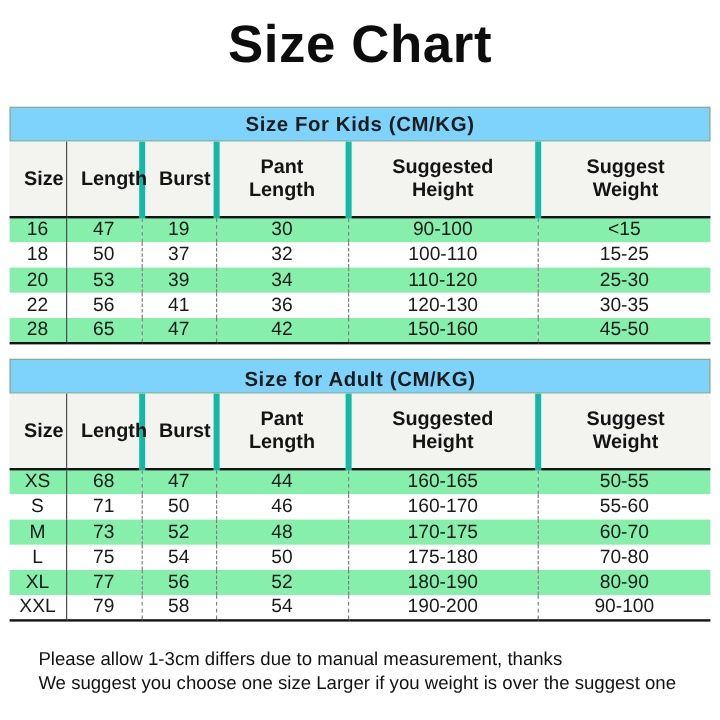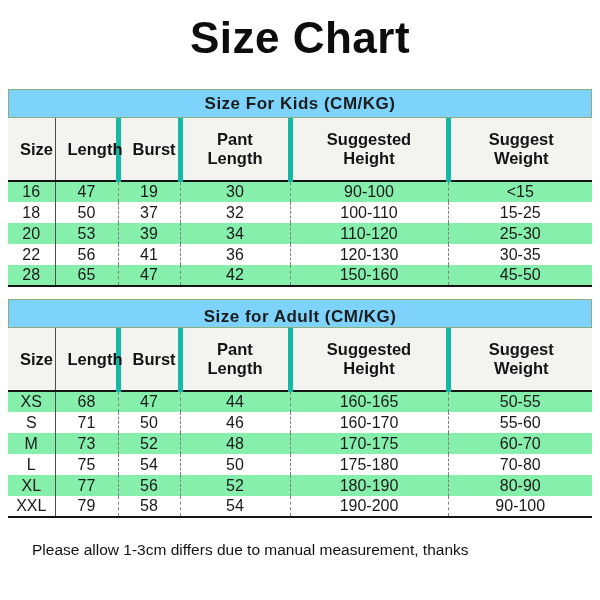--- a/index.html
+++ b/index.html
@@ -203,13 +203,14 @@
         <td>58</td>
         <td>54</td>
         <td>190-200</td>
         <td>90-100</td>
       </tr>
   </tbody>
 </table>
 
 <div class="notes">
   <div>Please allow 1-3cm differs due to manual measurement, thanks</div>
+  <div>We suggest you choose one size Larger if you weight is over the suggest one</div>
 </div>
 
 </body></html>

